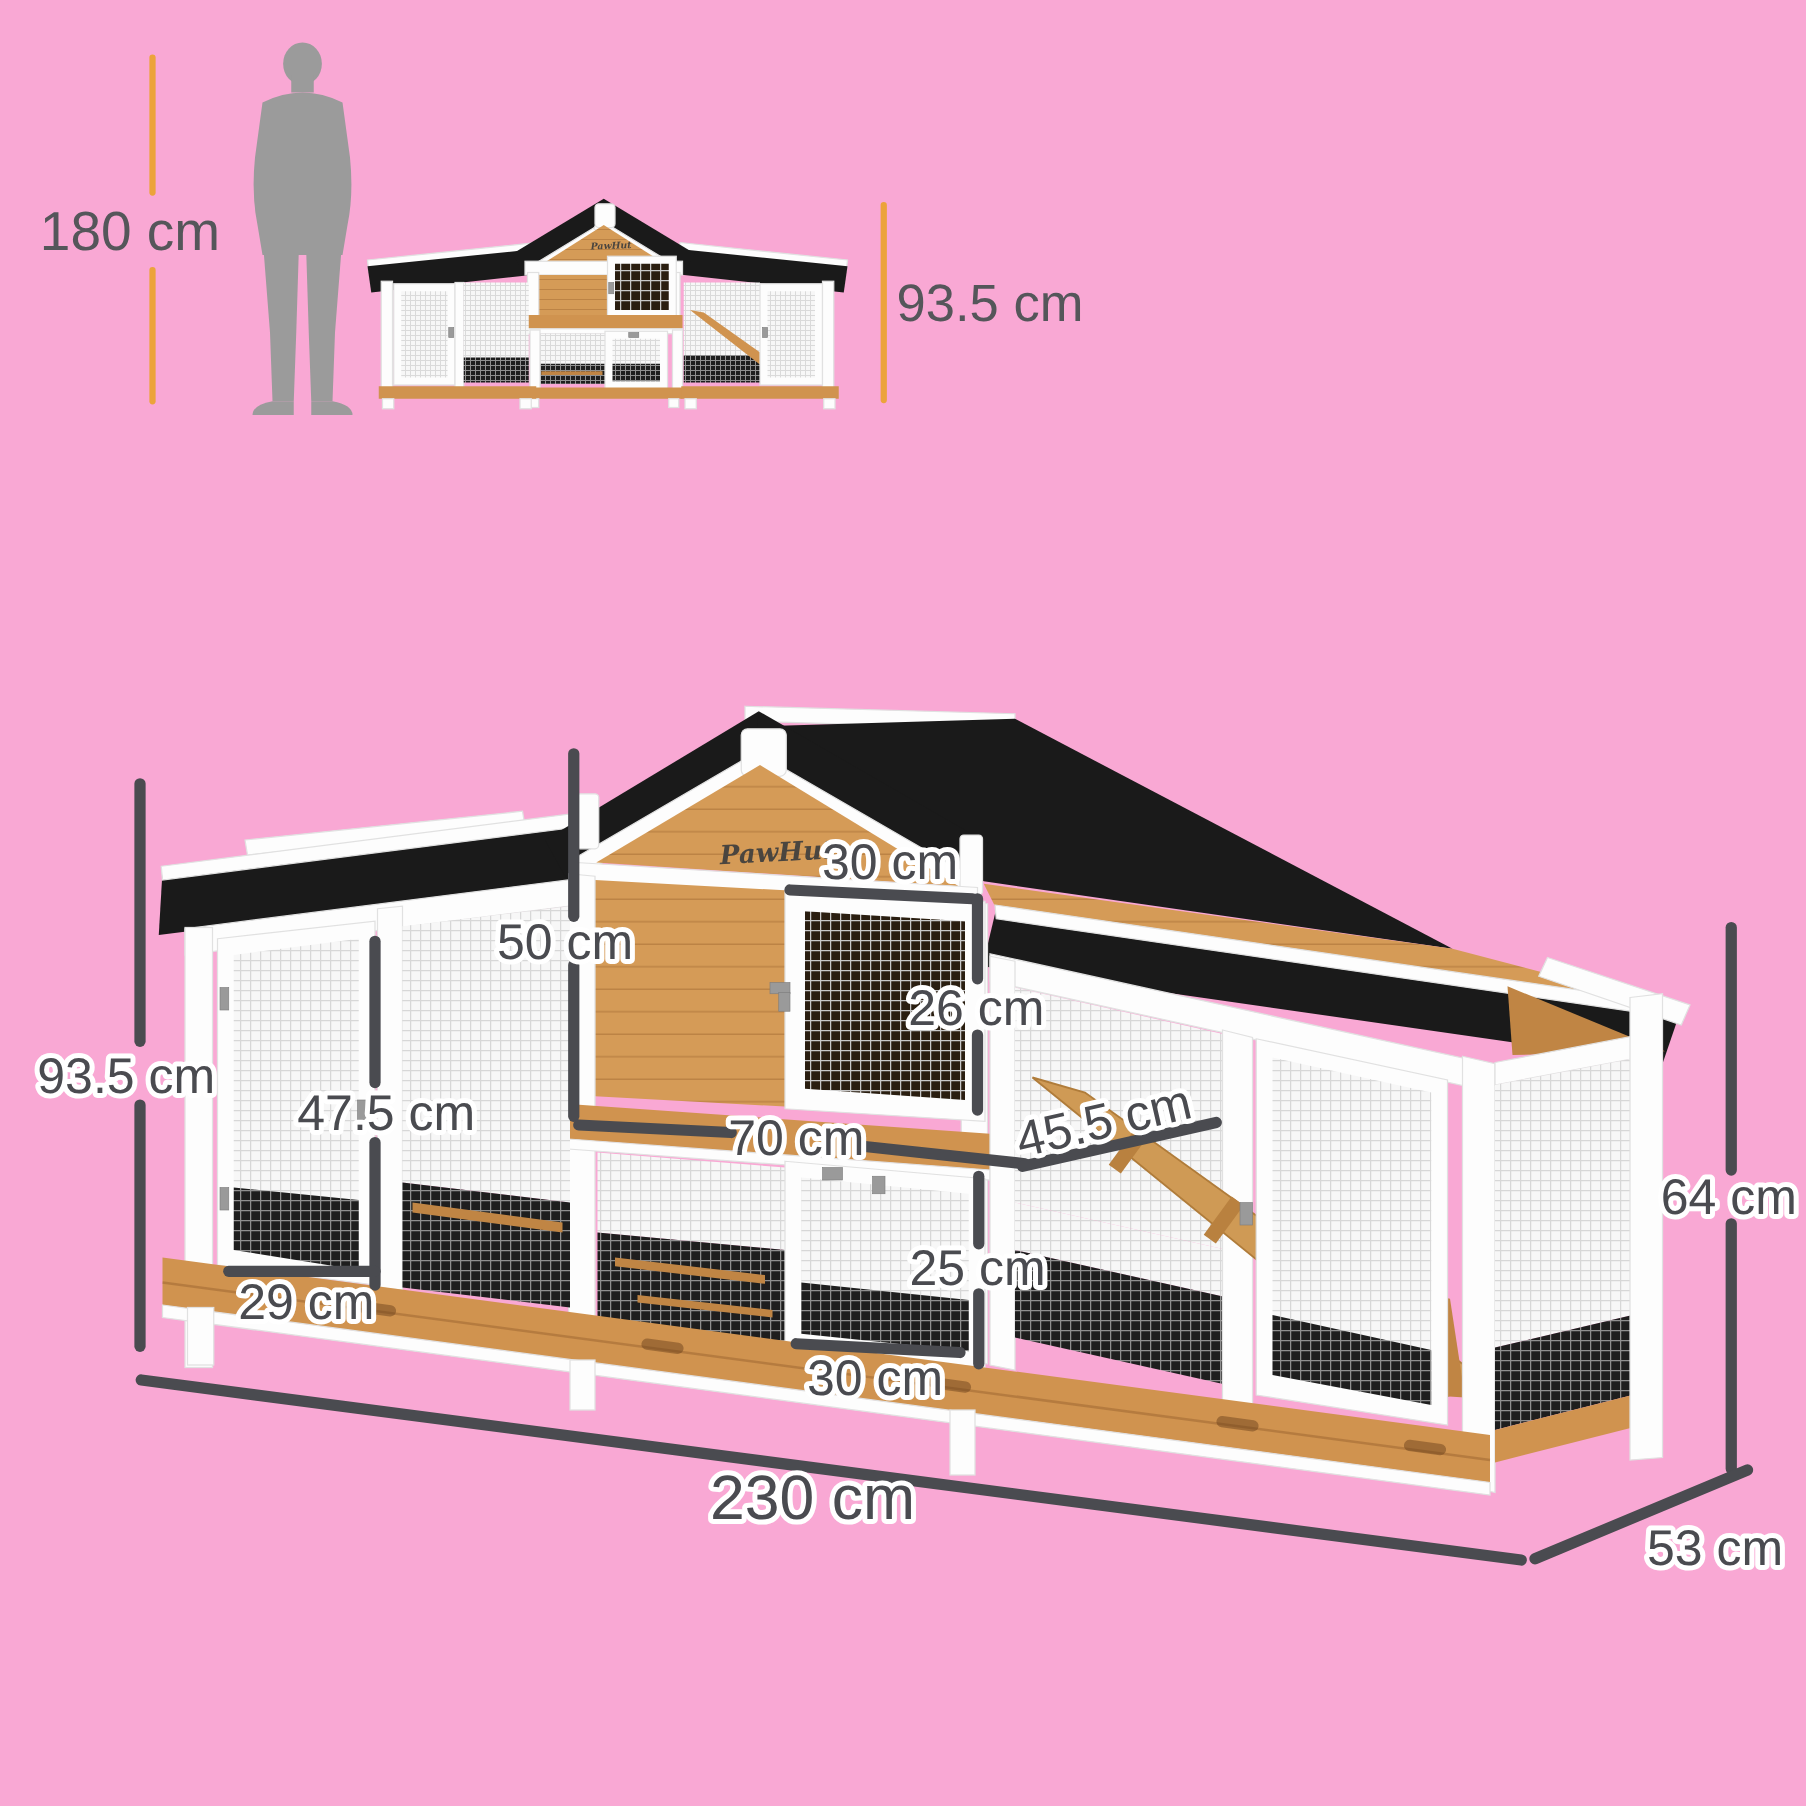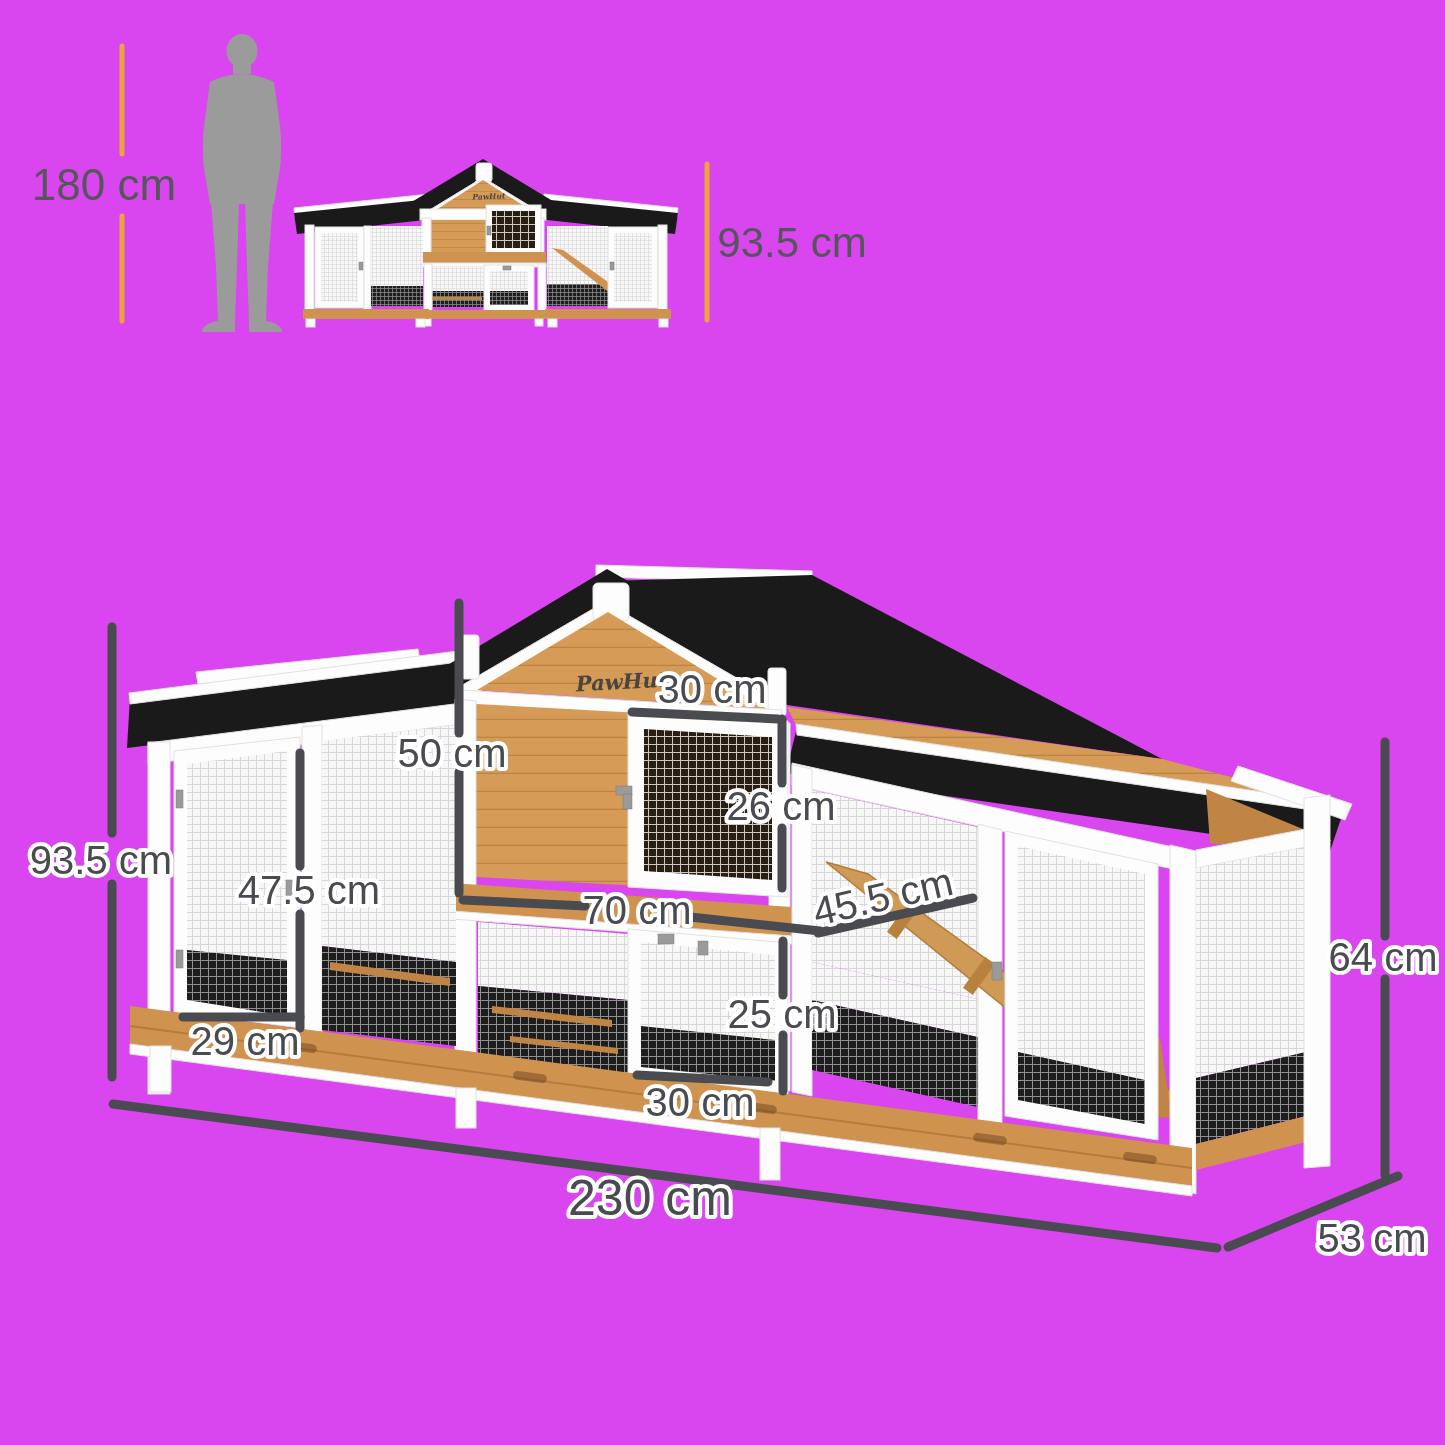--- a/index.html
+++ b/index.html
@@ -1,16 +1,16 @@
 <!DOCTYPE html>
 <html><head>
 <meta charset="utf-8">
 <style>
   html,body{margin:0;padding:0;background:#ffffff;}
-  .canvas{position:relative;width:1445px;height:1445px;background:#d946ef;overflow:hidden;
+  .canvas{position:relative;width:1445px;height:1445px;background:#f9a8d4;overflow:hidden;
           font-family:"Liberation Sans",sans-serif;}
   svg{display:block;}
   .white{fill:#FDFDFD;stroke:#E1E1E1;stroke-width:1;}
   .roof{fill:#1A1A1A;}
   .wood{fill:url(#plank);}
   .woodS{fill:url(#plankS);}
   .woodflat{fill:#D0934F;}
   .wooddk{fill:#C08544;}
   .meshL{fill:url(#meshL);}
   .meshD{fill:url(#meshD);}

